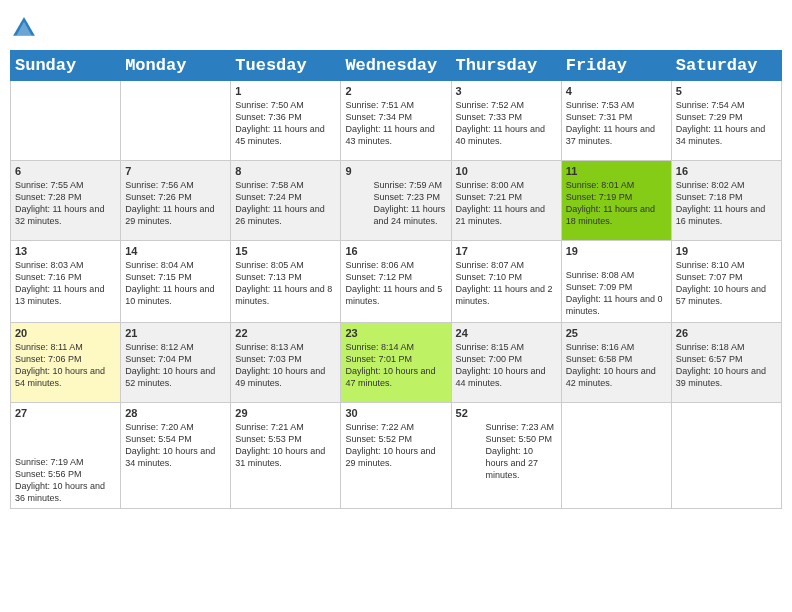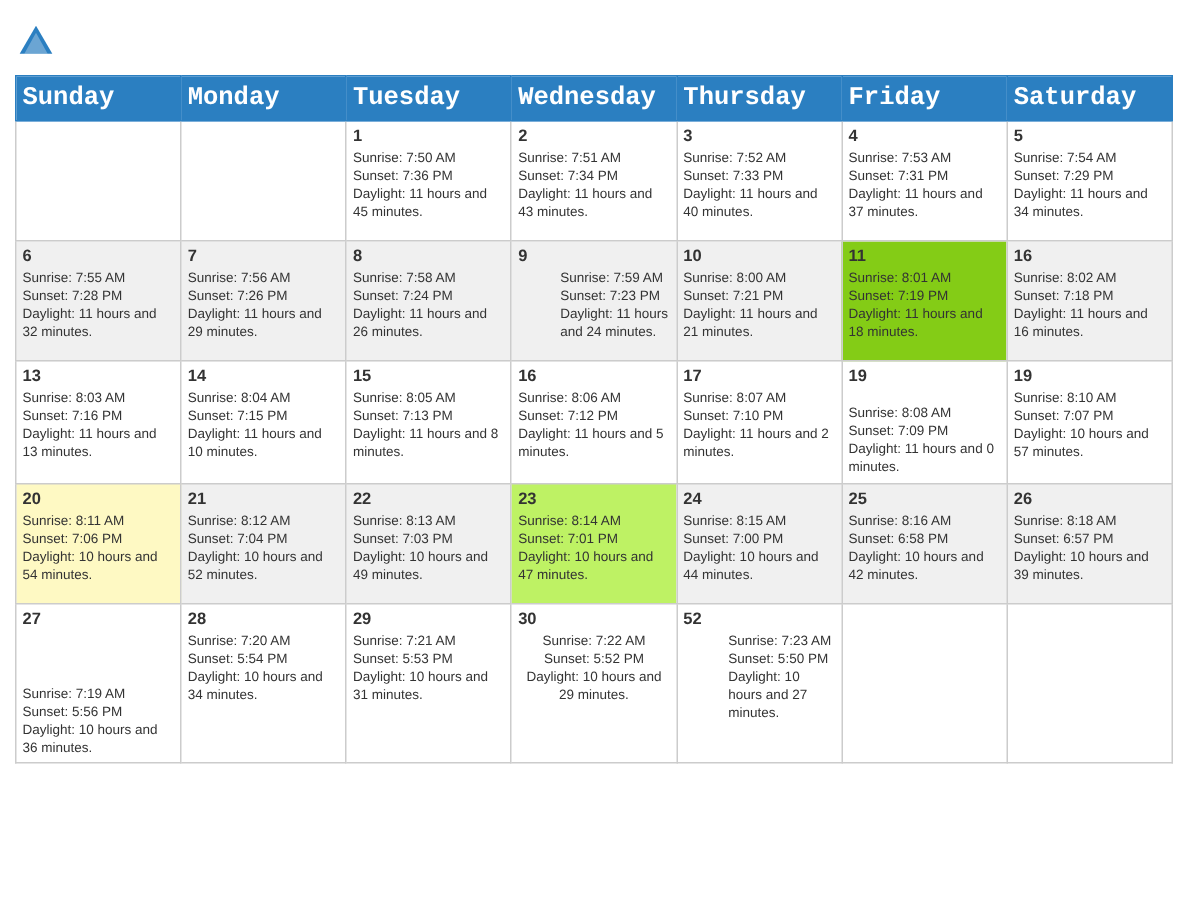--- a/index.html
+++ b/index.html
@@ -308,21 +308,21 @@
 Daylight: 10 hours and 34 minutes.</div>
         </td>
         <td>
           <span class="day-num">29</span>
           <div class="cell-text" style="white-space: pre-line;">Sunrise: 7:21 AM
 Sunset: 5:53 PM
 Daylight: 10 hours and 31 minutes.</div>
         </td>
         <td>
           <span class="day-num">30</span>
-          <div class="cell-text" style="white-space: pre-line; text-align: center;">Sunrise: 7:22 AM
+          <div class="cell-text" style="white-space: pre-line;">Sunrise: 7:22 AM
 Sunset: 5:52 PM
 Daylight: 10 hours and 29 minutes.</div>
         </td>
         <td>
           <span class="day-num">52</span>
           <div class="cell-text" style="white-space: pre-line; margin-left: 30px;">Sunrise: 7:23 AM
 Sunset: 5:50 PM
 Daylight: 10 hours and 27 minutes.</div>
         </td>
         <td></td>

